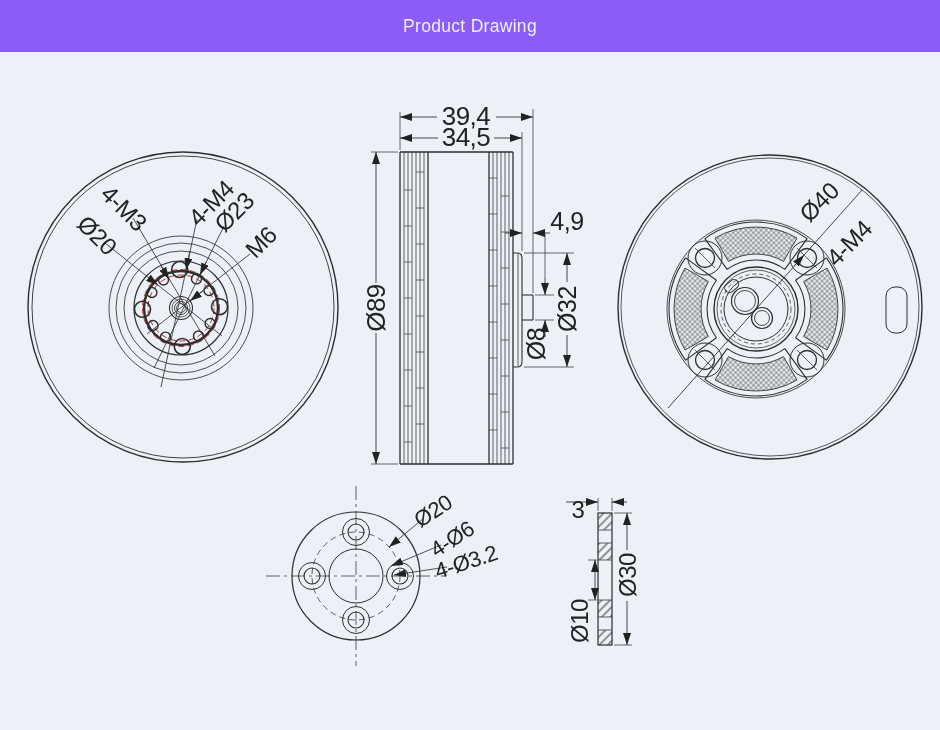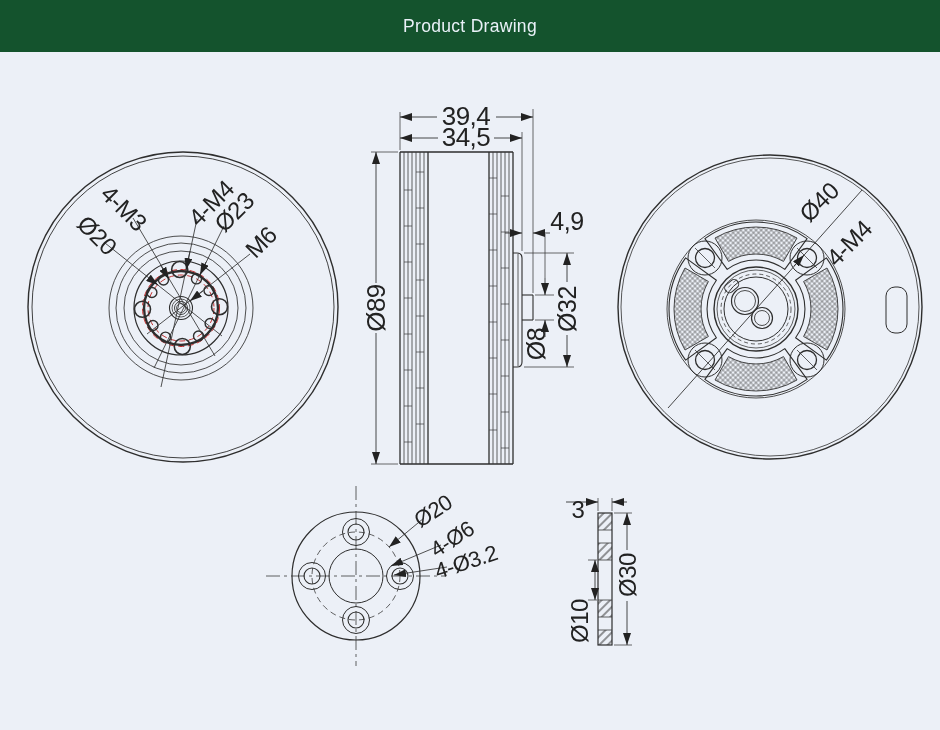--- a/index.html
+++ b/index.html
@@ -1,17 +1,17 @@
 <!DOCTYPE html>
 <html><head>
 <meta charset="utf-8">
 <style>
   html,body{margin:0;padding:0;width:940px;height:730px;overflow:hidden;
     font-family:"Liberation Sans",sans-serif;background:#ECF0F7;}
-  .header{width:940px;height:52px;background:#14532d;display:flex;
+  .header{width:940px;height:52px;background:#8b5cf6;display:flex;
     align-items:center;justify-content:center;}
   .header .title{color:#EAF1F8;font-size:17.5px;letter-spacing:.3px;}
   .canvas-wrap{width:940px;height:678px;position:relative;}
   svg{display:block;}
   text{font-family:"Liberation Sans",sans-serif;fill:#222;letter-spacing:-0.5px;}
   .ol{stroke:#2e2e2e;fill:none;}
   .thin{stroke:#3a3a3a;fill:none;}
   .dim{stroke:#333;fill:none;}
   .red{stroke:#C03030;fill:none;}
 </style>

